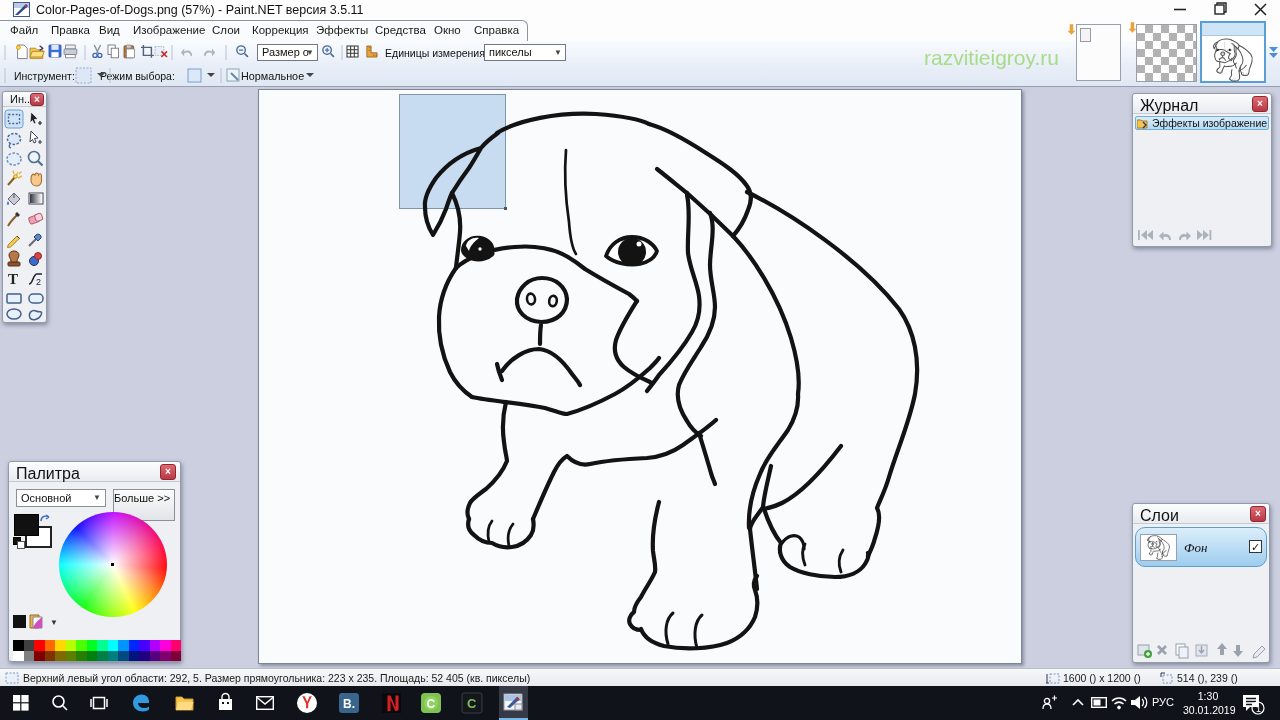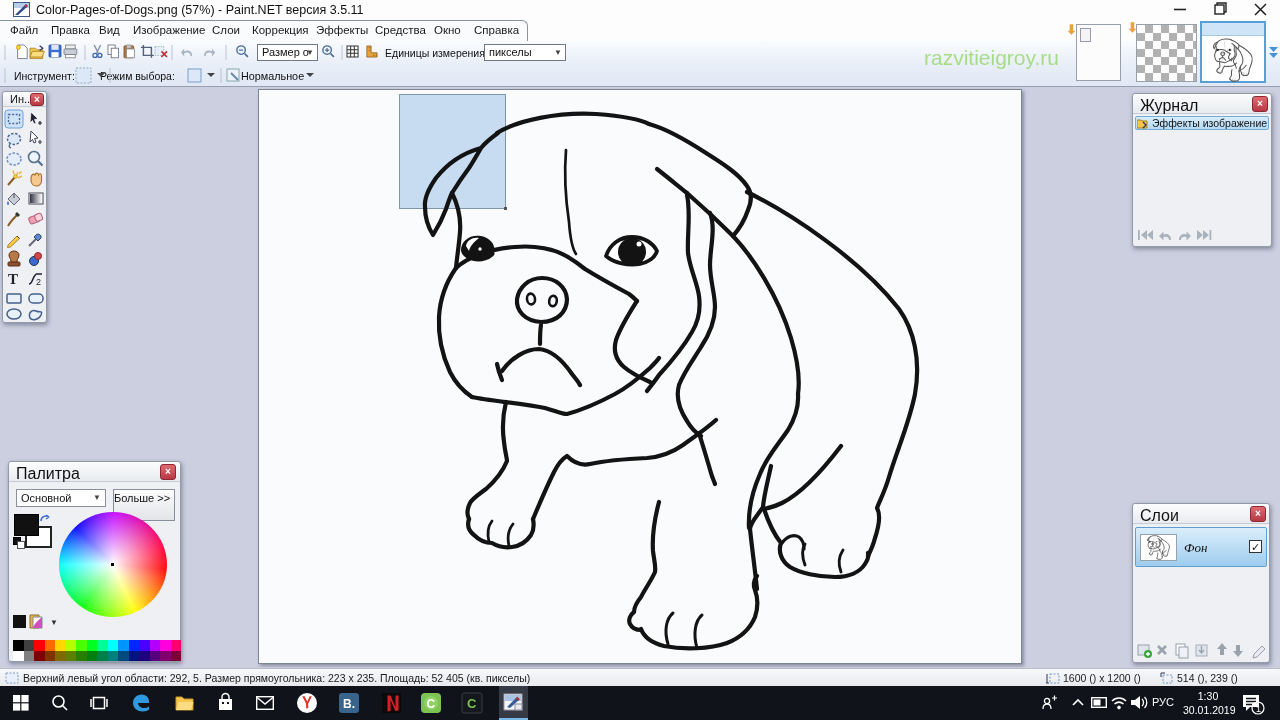--- a/index.html
+++ b/index.html
@@ -26,21 +26,21 @@
 .panel{position:absolute;background:#eef0f3;border:1px solid #939aa9;border-radius:3px;box-shadow:1px 2px 4px rgba(60,65,85,.5)}
 .ptitle{position:absolute;left:0;top:0;right:0;height:20px;background:linear-gradient(#fcfdfe,#e8ebef);border-bottom:1px solid #c6cad2;font-size:16px;color:#111;padding:3px 0 0 7px;border-radius:3px 3px 0 0}
 .pclose{position:absolute;top:2px;width:16px;height:16px;background:linear-gradient(#e06a70,#b83844);border:1px solid #8d2733;border-radius:3px;color:#fff;font-size:10px;font-weight:bold;text-align:center;line-height:14px}
 #tools{left:2px;top:91px;width:45px;height:232px}
 #palette{left:8px;top:461px;width:173px;height:201px}
 #history{left:1132px;top:93px;width:140px;height:154px}
 #layers{left:1132px;top:503px;width:138px;height:160px}
 
 #hist-row{position:absolute;left:2px;top:22px;width:134px;height:14px;background:linear-gradient(#d9edfb,#b4daf3);border:1px solid #74aed6;border-radius:2px;font-size:10.5px;color:#111;padding:0 0 0 16px;line-height:13px}
 
-#layer-row{position:absolute;left:2px;top:23px;width:132px;height:40px;background:linear-gradient(#dbeefb,#9ecdef);border:1px solid #5f9fd0;border-radius:2px}
+#layer-row{position:absolute;left:2px;top:23px;width:132px;height:40px;background:linear-gradient(#dbeefb,#9ecdef);border:1px solid #5f9fd0;border-radius:10px}
 #layer-thumb{position:absolute;left:4px;top:6px;width:37px;height:27px;background:#fff;border:1px solid #9aa0aa}
 #layer-name{position:absolute;left:48px;top:12px;font-family:"Liberation Serif",serif;font-style:italic;font-size:13px;color:#111}
 #layer-chk{position:absolute;right:4px;top:12px;width:13px;height:13px;background:#fff;border:1px solid #333;font-size:11px;line-height:12px;text-align:center;color:#111}
 
 .pal-combo{position:absolute;background:#fff;border:1px solid #8a9099;font-size:11px;color:#111}
 #wheel{position:absolute;left:50px;top:50px;width:108px;height:105px;border-radius:50%;background:conic-gradient(from 0deg,#c000ff 0deg,#ff0040 70deg,#ff0000 95deg,#ffff00 155deg,#00ff00 215deg,#00ffff 270deg,#0000ff 315deg,#c000ff 360deg)}
 #wheel2{position:absolute;left:50px;top:50px;width:108px;height:105px;border-radius:50%;background:radial-gradient(circle,rgba(255,255,255,1) 0%,rgba(255,255,255,0) 75%)}
 .swatchrow{position:absolute;left:4px;display:flex}
 .swatchrow div{width:10.5px;height:10.5px}
 

